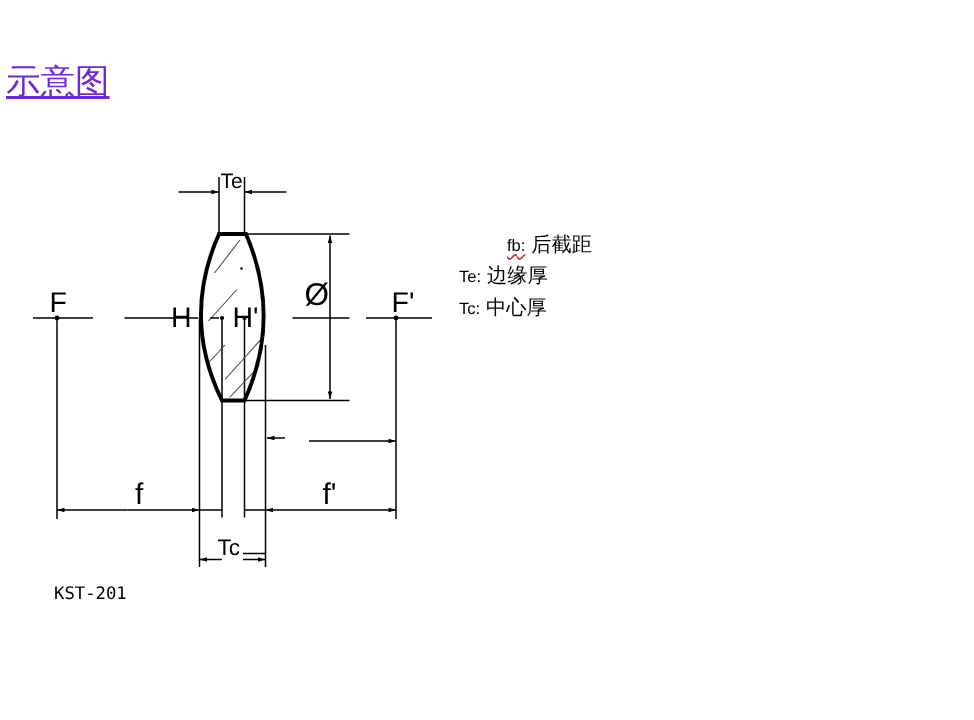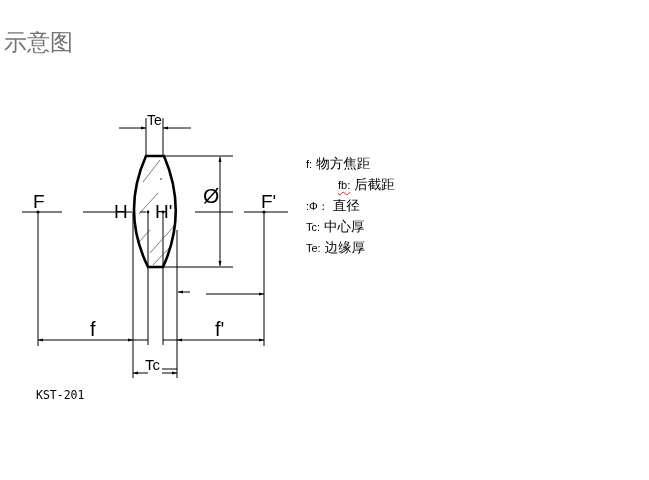--- a/index.html
+++ b/index.html
@@ -1,19 +1,19 @@
 <!DOCTYPE html>
 <html><head>
 <meta charset="utf-8">
 <style>
   html, body { margin: 0; padding: 0; background: #ffffff; }
   body { width: 649px; height: 480px; position: relative; overflow: hidden;
          font-family: "DejaVu Sans", sans-serif; color: #000; }
-  .title { position: absolute; left: 4px; top: 27px; font-size: 23px; line-height: 30px;
-           font-family: "DejaVu Sans", sans-serif; color: #737373; letter-spacing: 0px; }
+  .title { position: absolute; left: 4px; top: 40px; font-size: 23px; line-height: 30px;
+           font-family: "DejaVu Sans", sans-serif; color: #6d28d9; letter-spacing: 0px; text-decoration: underline; }
   .diagram { position: absolute; left: 0; top: 0; }
   .legend { position: absolute; left: 306px; top: 153px; font-size: 13px; line-height: 21px; }
   .legend .row { white-space: nowrap; height: 21px; }
   .legend .key { font-family: "Liberation Sans", sans-serif; font-size: 11px; display: inline-block; margin-right: 4px; }
   .legend .val { font-family: "DejaVu Sans", sans-serif; font-size: 13.5px; }
   .legend .squiggle { text-decoration: underline wavy #e02020; text-decoration-thickness: 1px; text-underline-offset: 2px; margin-left: 32px; }
   .model { position: absolute; left: 36px; top: 388px; font-family: "DejaVu Sans Mono", monospace; font-size: 11.5px; }
   svg text { font-family: "Liberation Sans", sans-serif; }
 </style>
 </head>
@@ -112,29 +112,23 @@
   <text x="114" y="218" font-size="19">H</text>
   <text x="155" y="218" font-size="19">H'</text>
   <text x="203" y="203" font-size="21">Ø</text>
   <text x="90" y="336" font-size="20">f</text>
   <text x="215" y="336" font-size="20">f'</text>
   <text x="145" y="370" font-size="15">Tc</text>
 </svg>
 
 <div class="legend">
   <div class="row">
-    <span class="key">f:</span><span class="val">物方焦距</span>
-  </div>
-  <div class="row">
     <span class="key squiggle">fb:</span><span class="val">后截距</span>
   </div>
   <div class="row">
-    <span class="key">:Φ：</span><span class="val">直径</span>
+    <span class="key">Te:</span><span class="val">边缘厚</span>
   </div>
   <div class="row">
     <span class="key">Tc:</span><span class="val">中心厚</span>
-  </div>
-  <div class="row">
-    <span class="key">Te:</span><span class="val">边缘厚</span>
   </div>
 </div>
 
 <div class="model">KST-201</div>
 
 </body></html>

